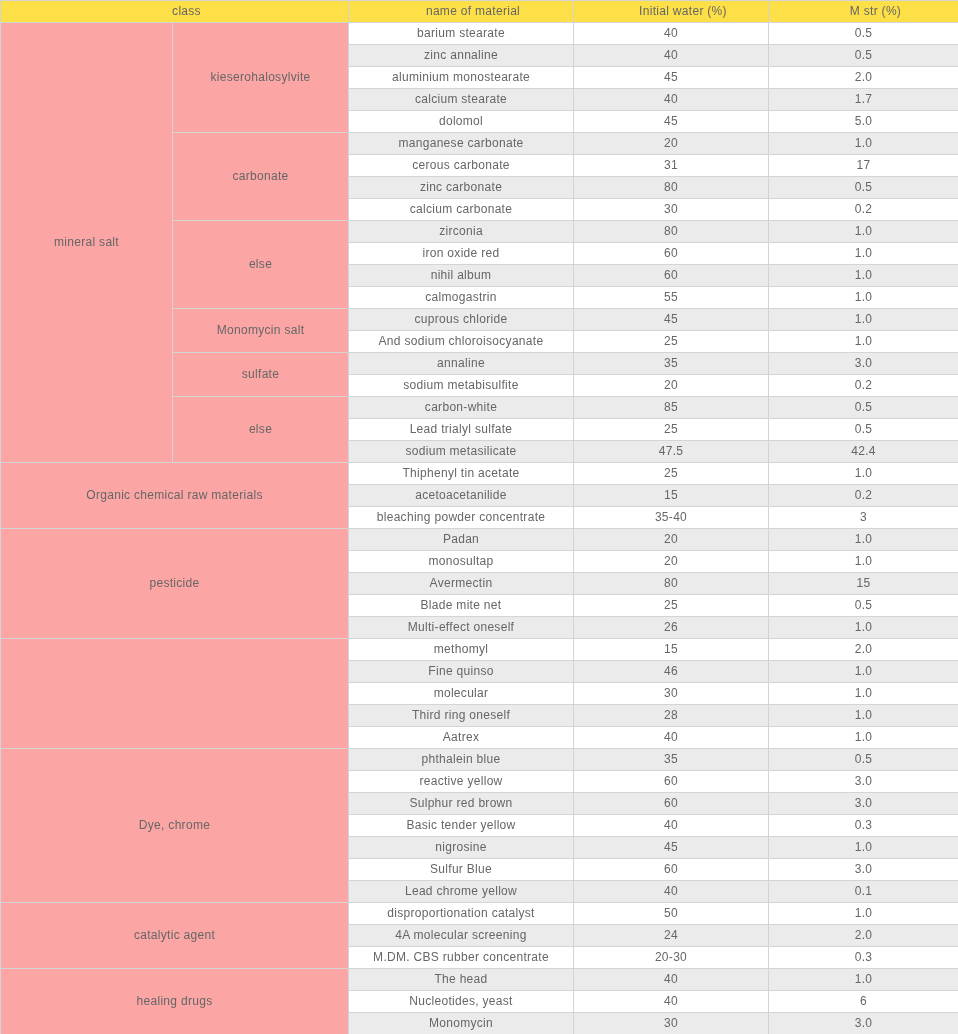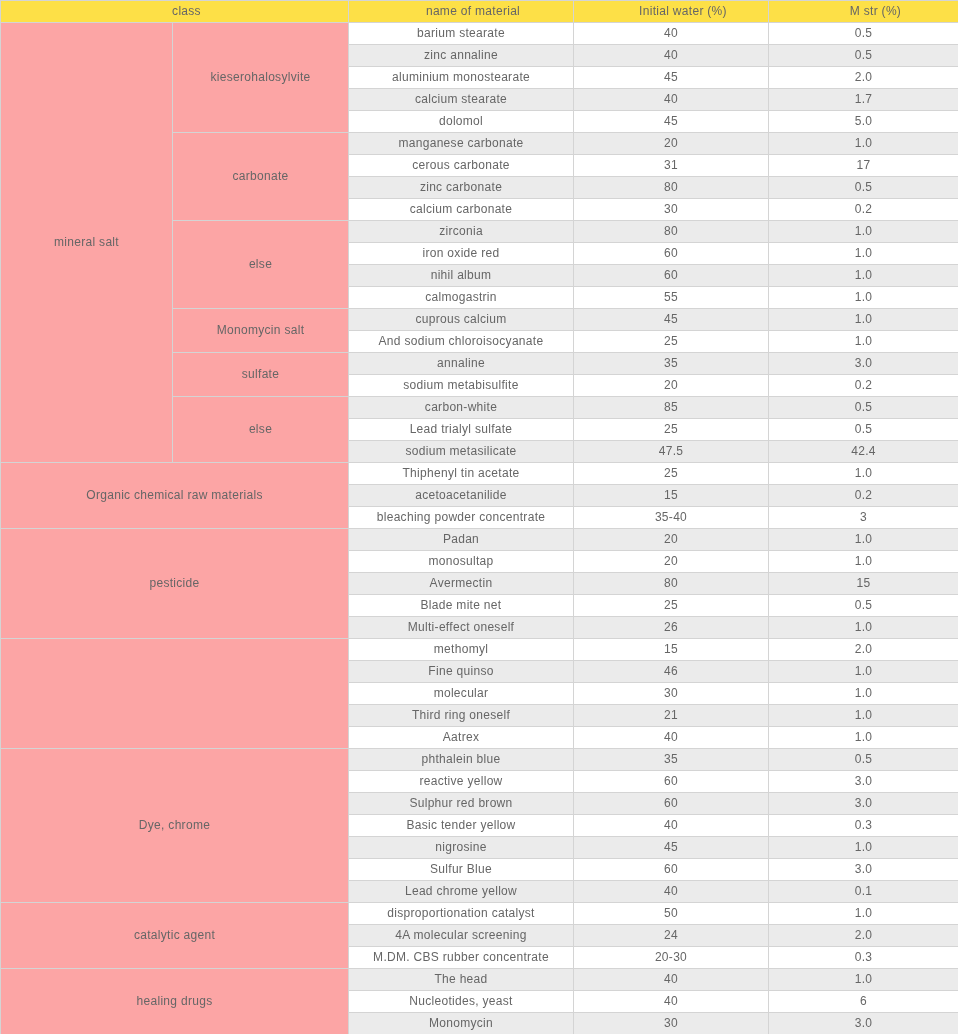--- a/index.html
+++ b/index.html
@@ -127,21 +127,21 @@
         <td class="stripe">60</td>
         <td class="stripe">1.0</td>
       </tr>
       <tr>
         <td>calmogastrin</td>
         <td>55</td>
         <td>1.0</td>
       </tr>
       <tr>
         <td rowspan="2" class="class-cell">Monomycin salt</td>
-        <td class="stripe">cuprous calcium</td>
+        <td class="stripe">cuprous chloride</td>
         <td class="stripe">45</td>
         <td class="stripe">1.0</td>
       </tr>
       <tr>
         <td>And sodium chloroisocyanate</td>
         <td>25</td>
         <td>1.0</td>
       </tr>
       <tr>
         <td rowspan="2" class="class-cell">sulfate</td>
@@ -223,21 +223,21 @@
         <td class="stripe">46</td>
         <td class="stripe">1.0</td>
       </tr>
       <tr>
         <td>molecular</td>
         <td>30</td>
         <td>1.0</td>
       </tr>
       <tr>
         <td class="stripe">Third ring oneself</td>
-        <td class="stripe">21</td>
+        <td class="stripe">28</td>
         <td class="stripe">1.0</td>
       </tr>
       <tr>
         <td>Aatrex</td>
         <td>40</td>
         <td>1.0</td>
       </tr>
       <tr>
         <td rowspan="7" colspan="2" class="class-cell">Dye, chrome</td>
         <td class="stripe">phthalein blue</td>

